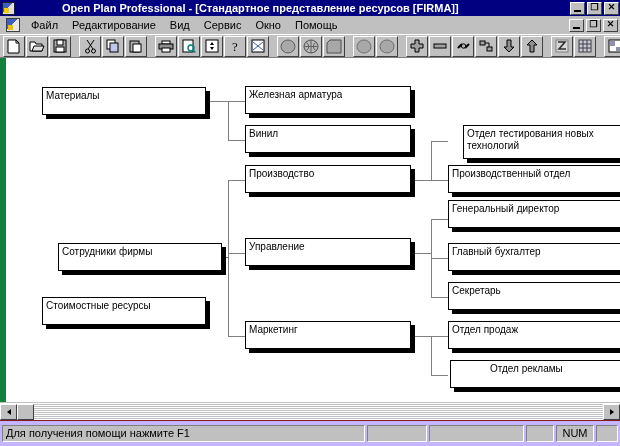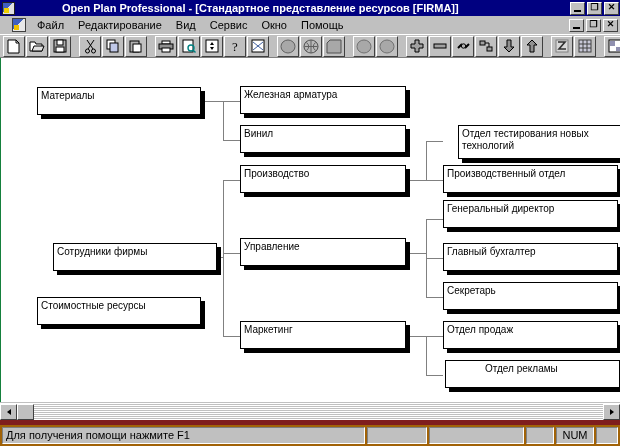--- a/index.html
+++ b/index.html
@@ -46,21 +46,21 @@
     font-family: "Liberation Sans", sans-serif; font-weight: bold;
     display:flex; align-items:center; justify-content:center;
     overflow:hidden;
   }
   .sysbtn .glyph { transform: translateY(-1px); font-size: 9px; }
   .sysbtn.min .bar { width: 7px; height: 2px; background: #000; margin-top: 5px; }
 
   
   .menurow {
     height: 18px; display: flex; align-items: center;
-    background: #c0c0c0; padding-left: 12px;
+    background: #c0c0c0; padding-left: 6px;
   }
   .menurow .mdi-icon {
     width: 14px; height: 14px; margin-right: 4px; flex: 0 0 auto;
     background: linear-gradient(135deg,#4060c0 0%,#4060c0 45%,#e8e8e8 45%,#e8e8e8 100%);
     border: 1px solid #404040; position: relative;
   }
   .menurow .mdi-icon::after {
     content: ""; position: absolute; left: 1px; top: 6px; width: 5px; height: 5px; background: #f0c000;
   }
   .menu-items { display: flex; flex: 1 1 auto; }
@@ -85,21 +85,21 @@
     position: relative; flex: 0 0 auto;
     display: flex; align-items: center; justify-content: center;
   }
   .tgap { width: 7px; flex: 0 0 auto; }
   .ico { display:block; }
 
   
   .client {
     position: absolute; left: 0; top: 58px; right: 0; bottom: 44px;
     background: #ffffff;
-    border-left: 1px solid #15803d;
+    border-left: 6px solid #15803d;
     overflow: hidden;
   }
   .canvas { position: absolute; inset: 0; }
 
   .node {
     position: absolute;
     background: #ffffff;
     border: 1px solid #000000;
     box-shadow: 4px 4px 0 #000000;
     font-size: 10px;
@@ -143,24 +143,24 @@
   .sb-thumb {
     position:absolute; left:0; top:0; width: 17px; height: 100%;
     background: #c0c0c0;
     border-top: 1px solid #ffffff; border-left: 1px solid #ffffff;
     border-right: 1px solid #404040; border-bottom: 1px solid #404040;
   }
 
   
   .statusbar {
     position: absolute; left: 0; right: 0; bottom: 0; height: 26px;
-    background: #a16207;
+    background: #c4b5fd;
     display: flex; align-items: center; gap: 2px;
     padding: 3px 2px 4px 2px;
-    border-top: 5px solid #7f1d1d;
+    border-top: 1px solid #7f1d1d;
   }
   .sb-panel {
     height: 17px;
     border-top: 1px solid #808080; border-left: 1px solid #808080;
     border-right: 1px solid #ffffff; border-bottom: 1px solid #ffffff;
     font-size: 11px; color: #000; line-height: 15px;
     padding-left: 3px; white-space: nowrap; overflow: hidden;
     background: #c0c0c0;
   }
   .sb-panel.main { flex: 1 1 auto; }

